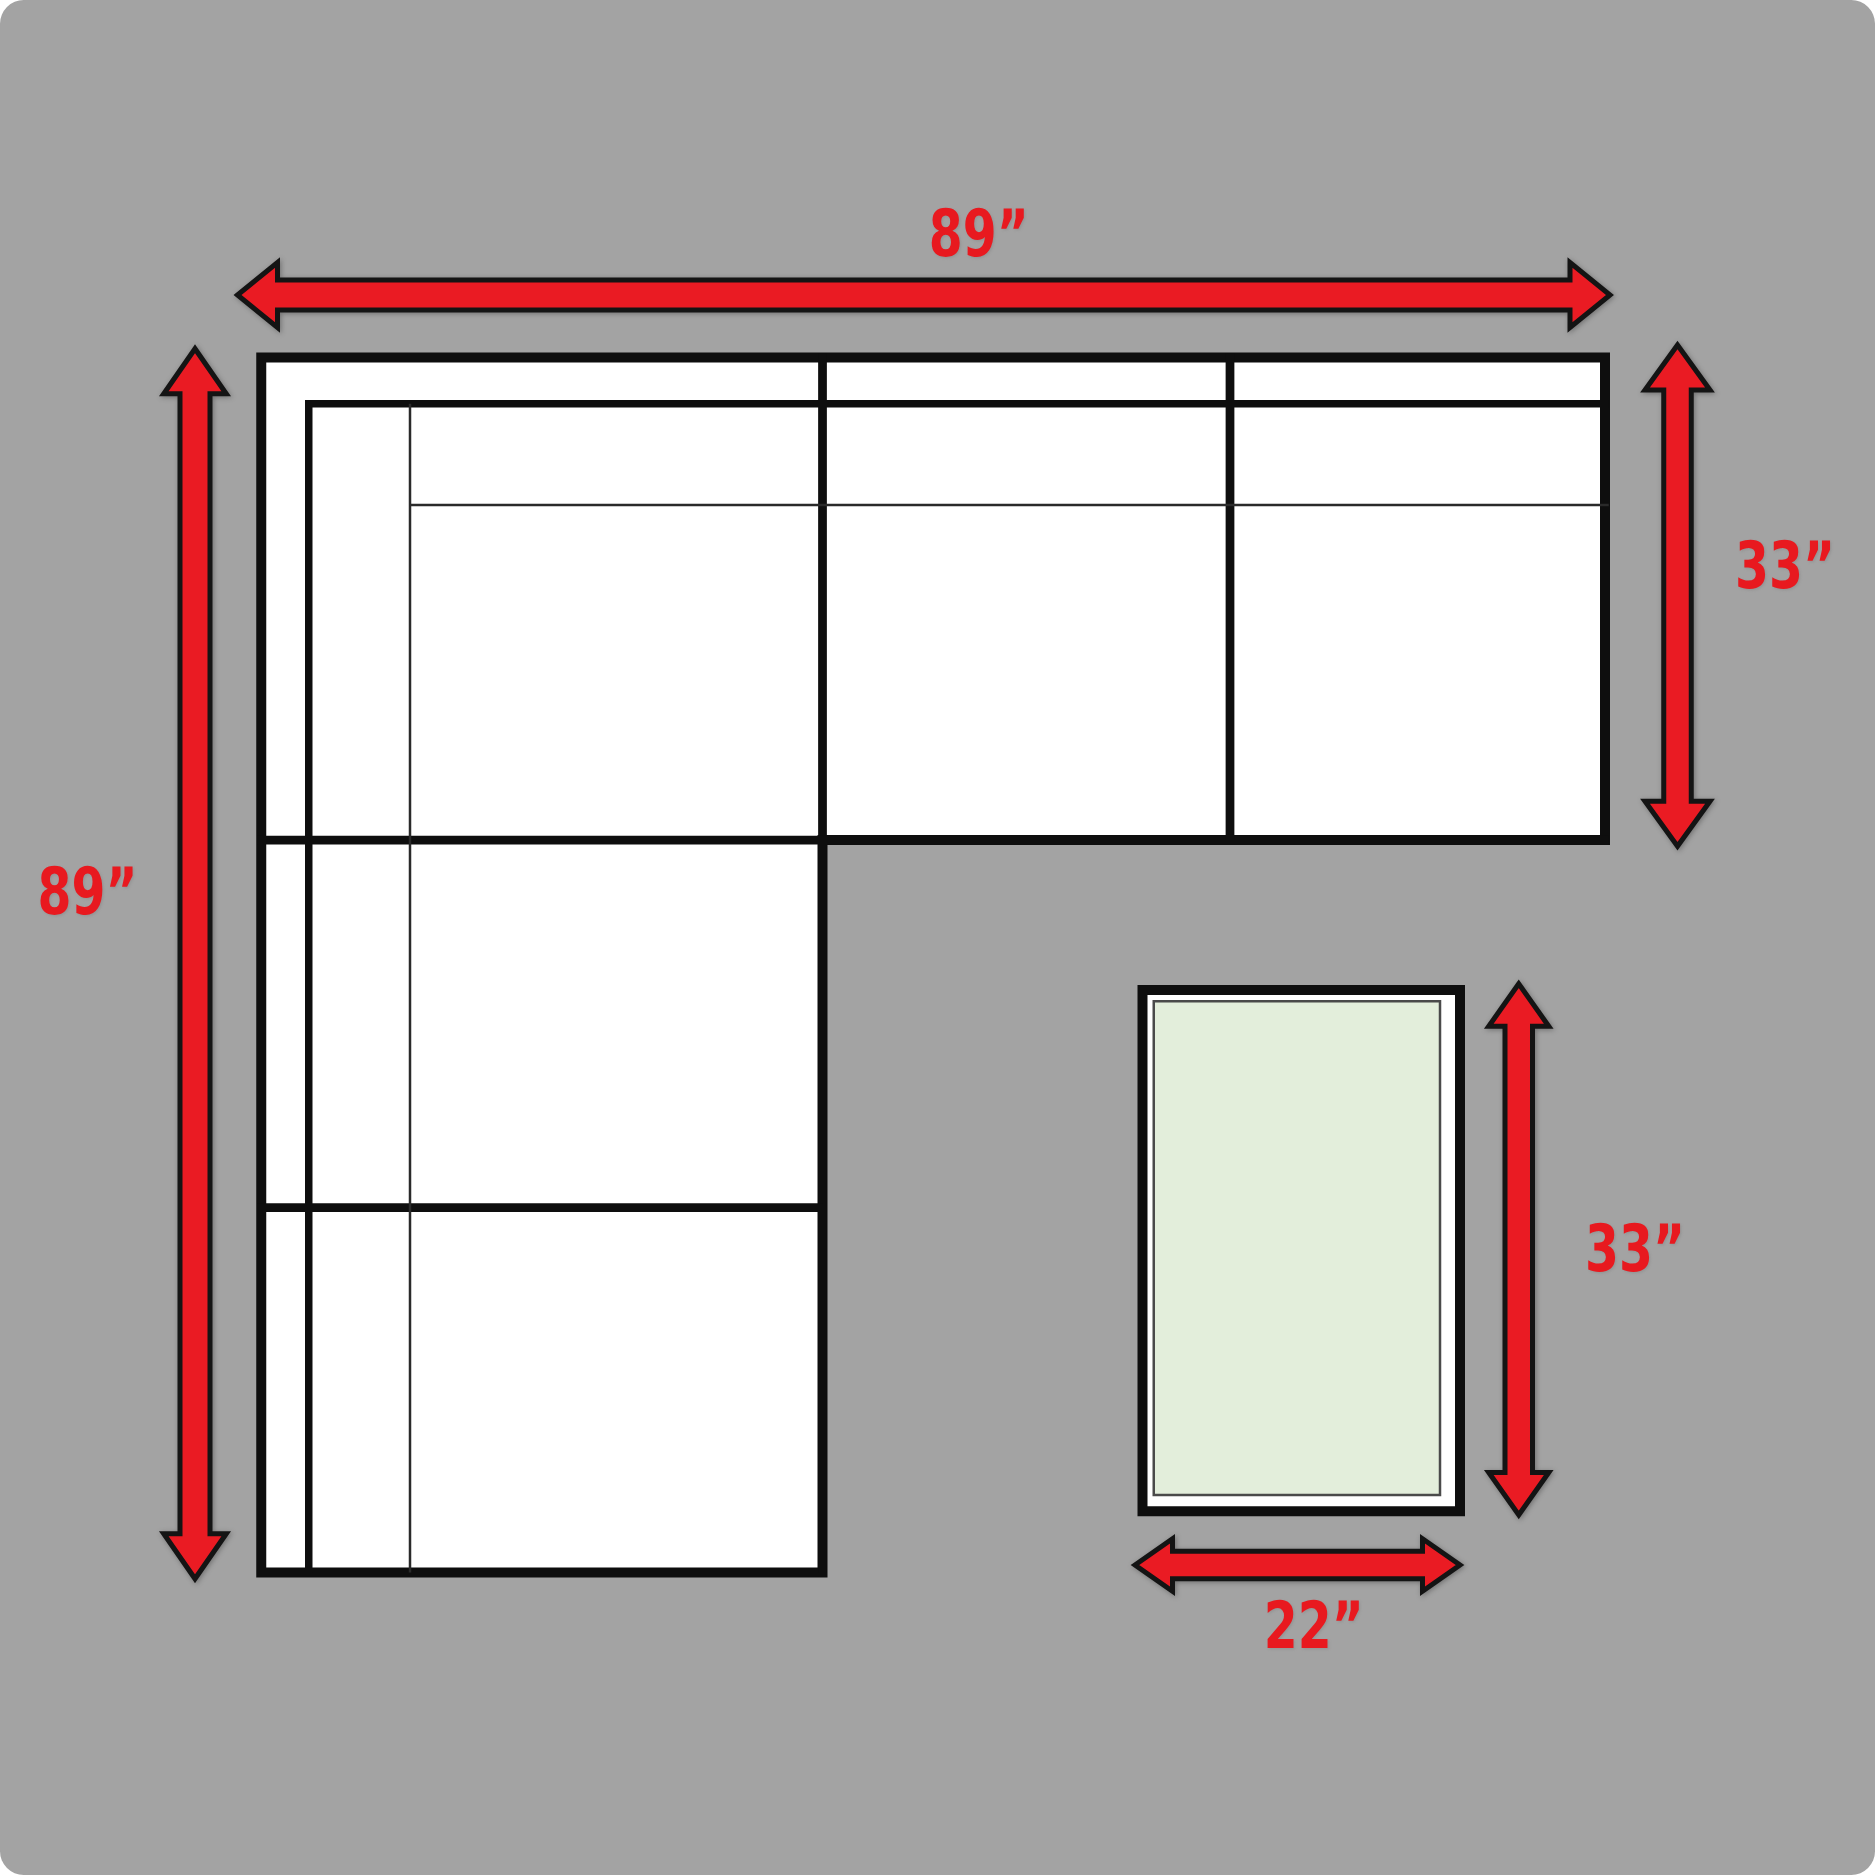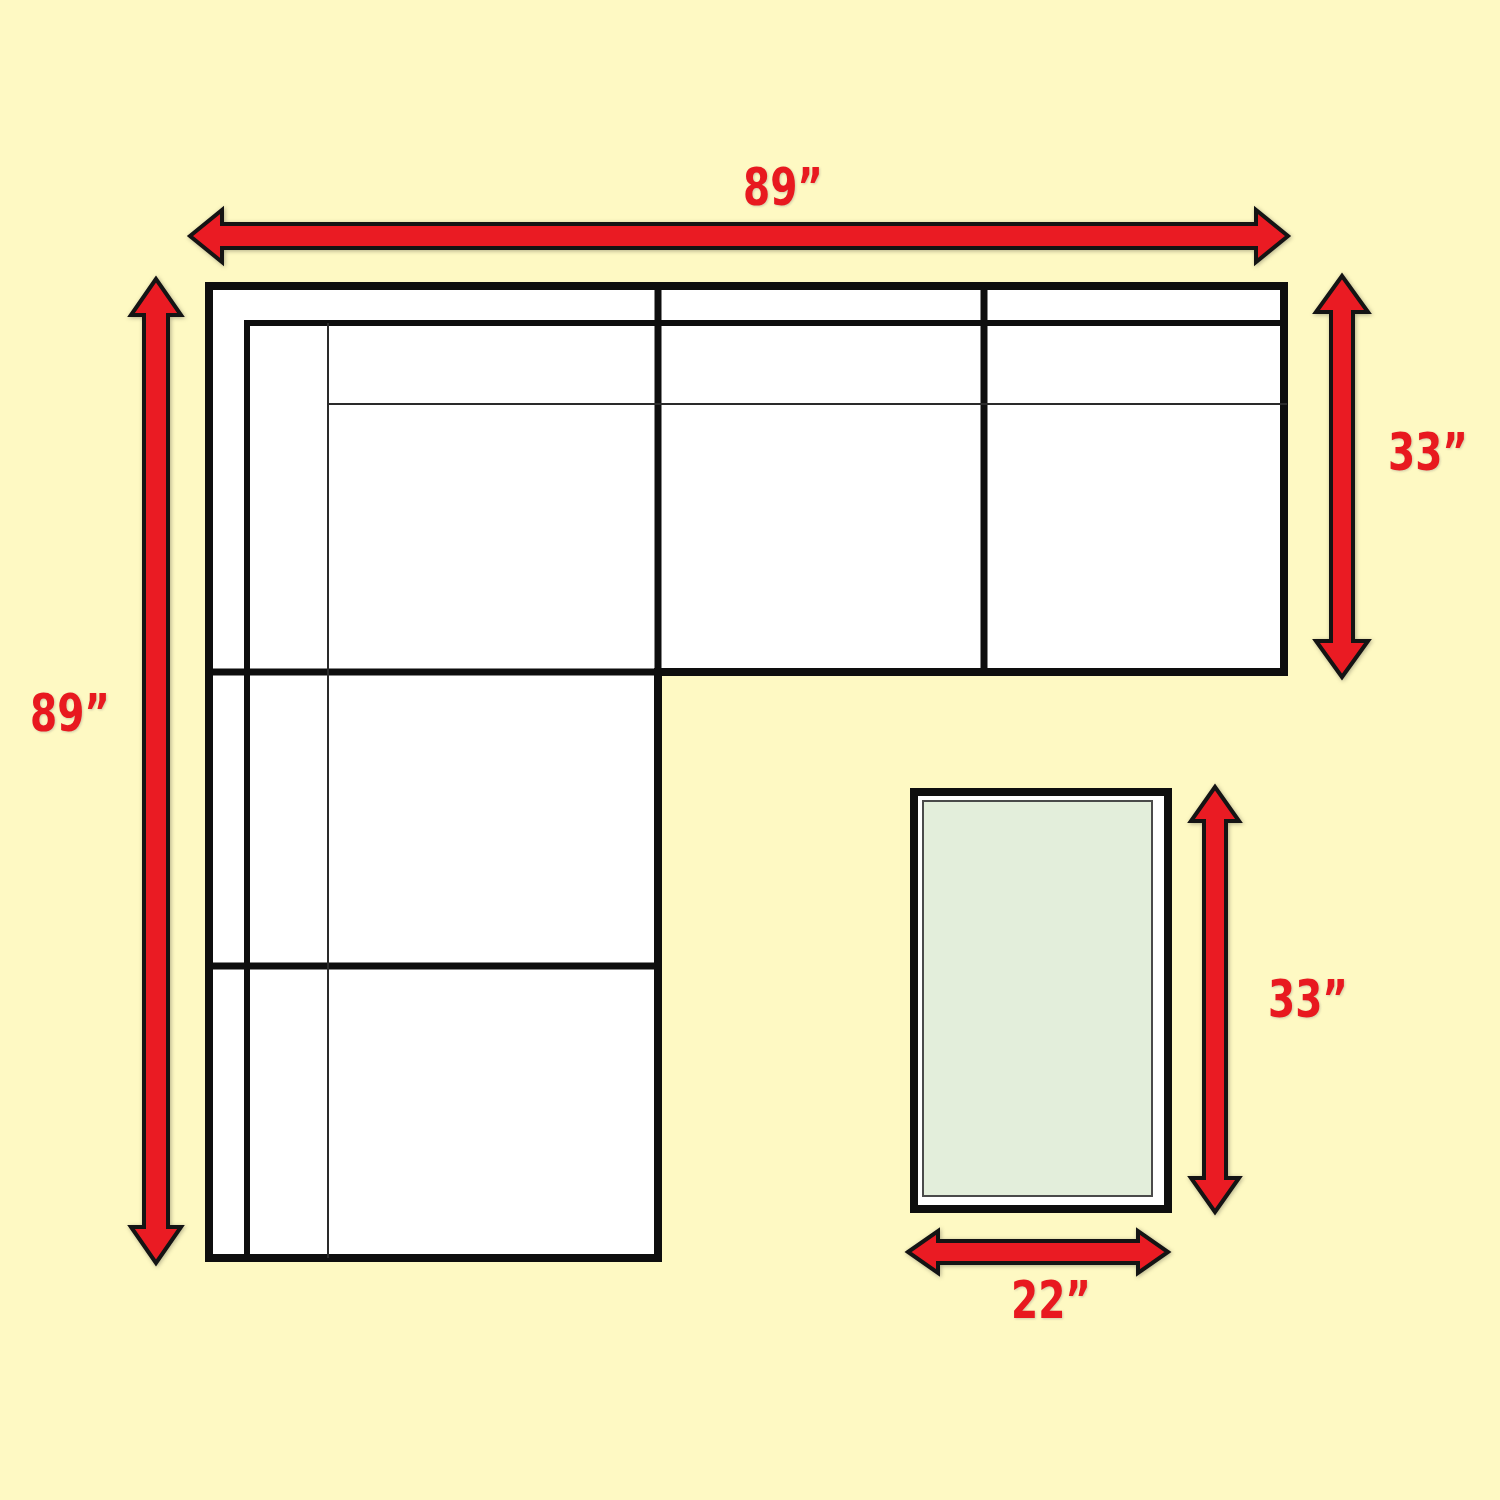--- a/index.html
+++ b/index.html
@@ -4,22 +4,23 @@
 <style>
   html, body {
     margin: 0;
     padding: 0;
     background: #ffffff;
   }
   .stage {
     position: relative;
     width: 1500px;
     height: 1500px;
-    background: #fef9c3;
+    background: #a3a3a3;
     overflow: hidden;
+    border-radius: 19px;
   }
   svg { display: block; }
   .sofa-line {
     stroke: #0e0e0e;
     fill: none;
     stroke-linecap: butt;
     stroke-linejoin: miter;
   }
   .outer   { stroke-width: 8; fill: #ffffff; }
   .divider { stroke-width: 7; }

